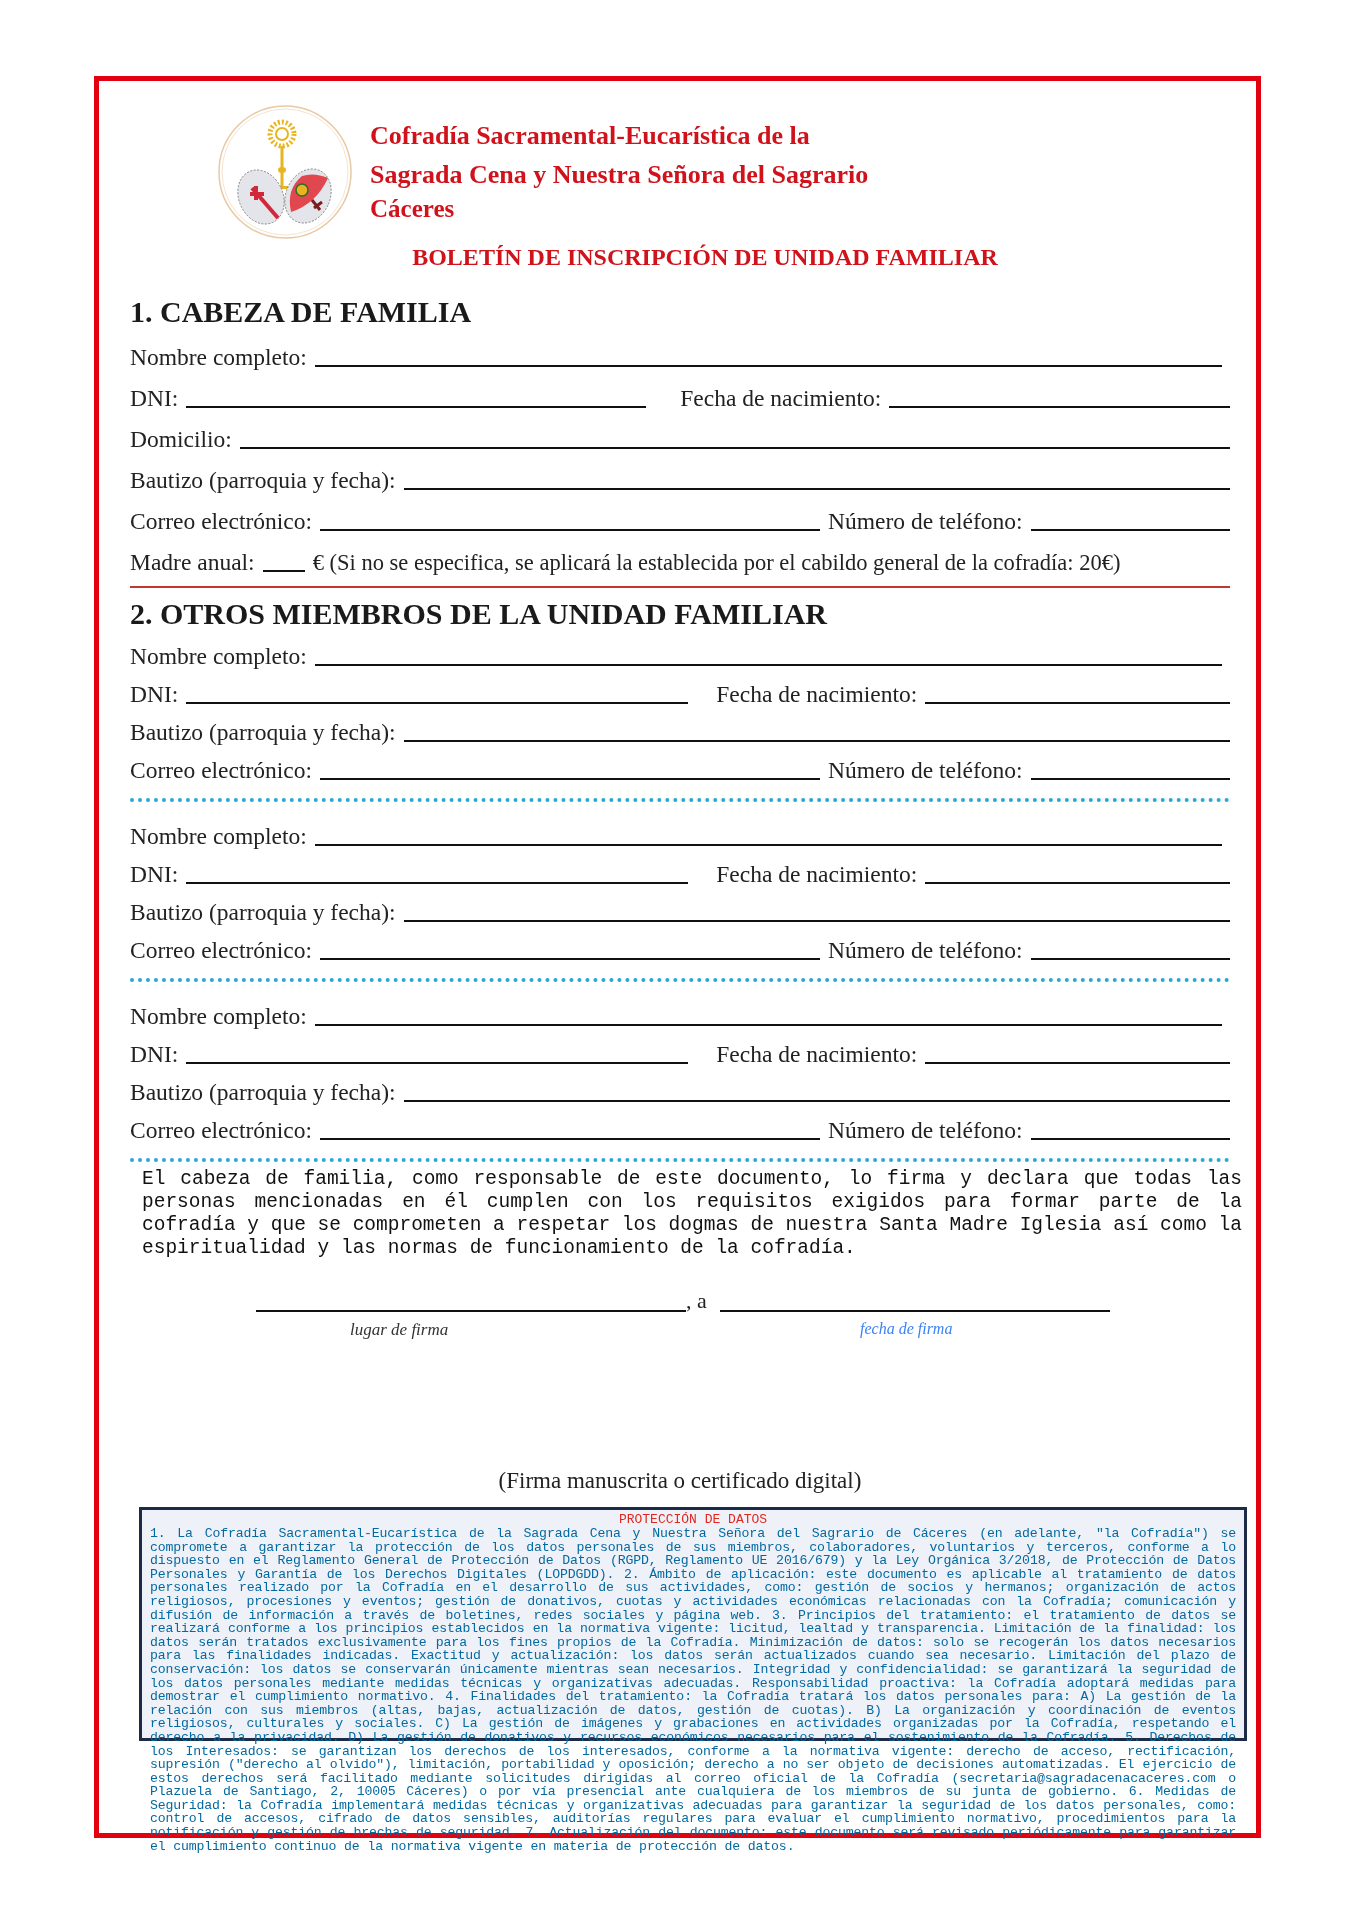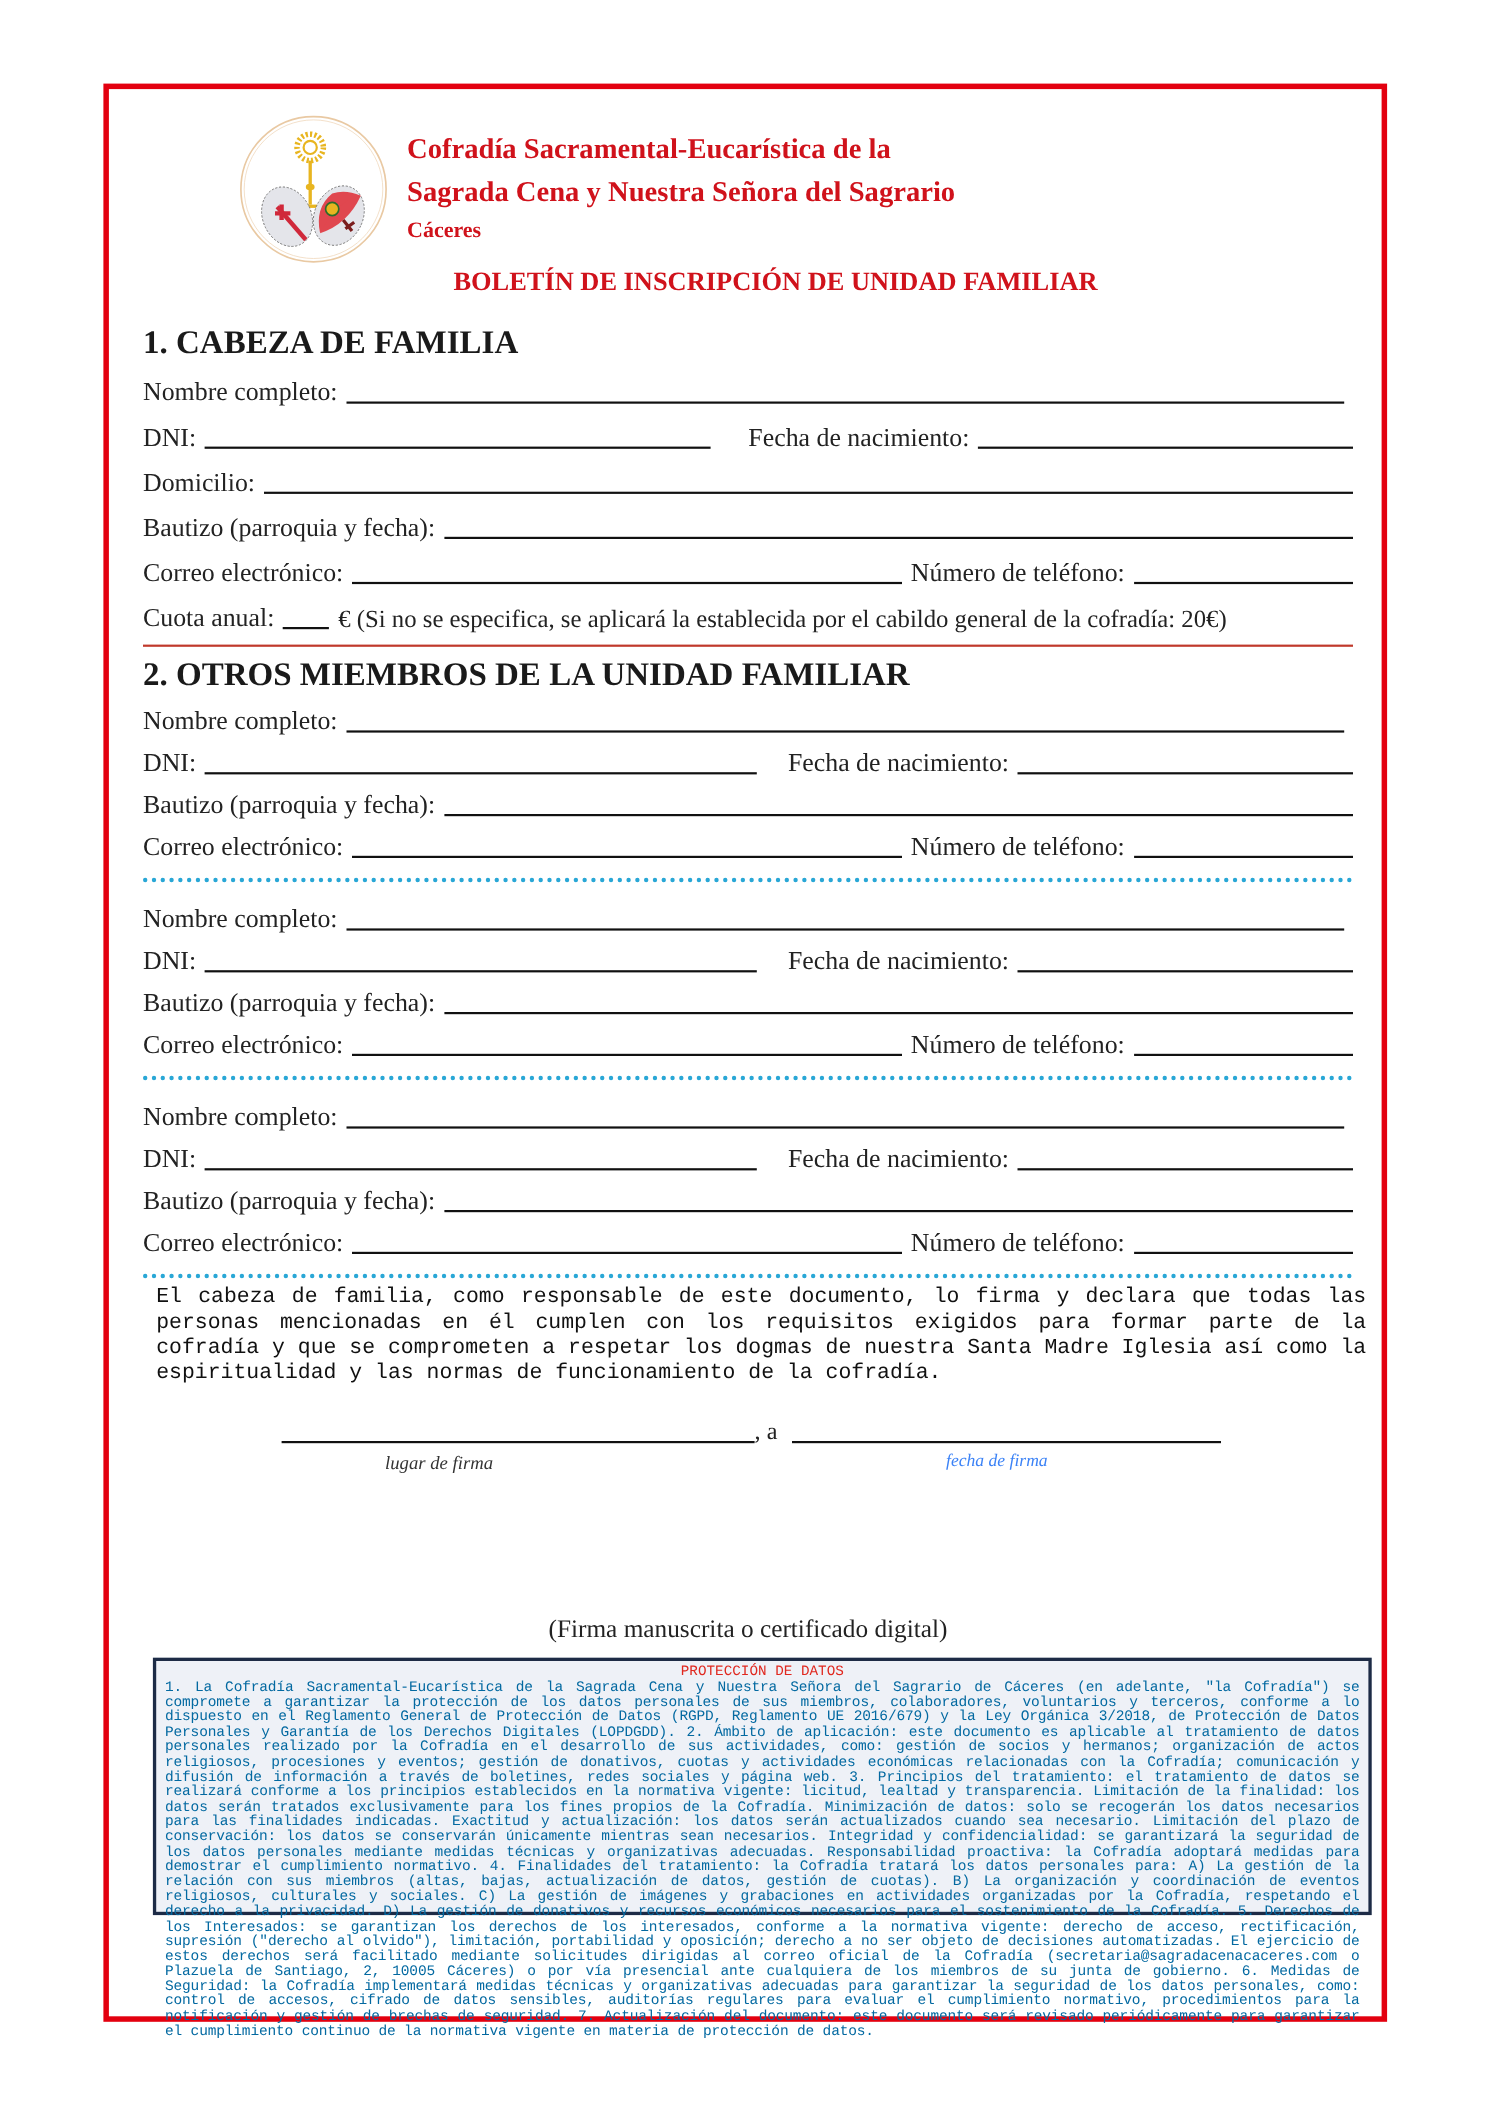--- a/index.html
+++ b/index.html
@@ -10,21 +10,21 @@
   }
   .serif { font-family: "Liberation Serif", "DejaVu Serif", serif; }
   .sans { font-family: Liberation Mono, monospace; margin-left: 12px; }
 
   
   .logo { position: absolute; left: 216px; top: 104px; width: 138px; height: 136px; }
   .header-title {
     position: absolute; left: 370px; top: 116px; width: 640px; 
     color: #d0121b; font-weight: bold; font-size: 26px; line-height: 39px;
   }
-  .header-title .city { font-size: 20px; line-height: 30px; }
+  .header-title .city { font-size: 25px; line-height: 30px; }
   .form-title {
     position: absolute; left: 260px; top: 244px; width: 890px; text-align: center;
     color: #d0121b; font-weight: bold; font-size: 24px;
   }
 
   
   .form { position: absolute; left: 130px; top: 294px; width: 1100px; color: #222; }
   .section-title { font-weight: bold; font-size: 30px; height: 36px; line-height: 36px; color: #1a1a1a; }
   .row { display: flex; align-items: flex-end; height: 41px; font-size: 23.5px; white-space: nowrap; }
   .row.tight { height: 38px; }
@@ -119,21 +119,21 @@
     <span class="line grow"></span>
   </div>
   <div class="row">
     <span class="lbl">Correo electrónico:</span>
     <span class="line" style="width:500px"></span>
     <span style="width:8px"></span>
     <span class="lbl">Número de teléfono:</span>
     <span class="line grow"></span>
   </div>
   <div class="row">
-    <span class="lbl">Cuota anual:</span>
+    <span class="lbl">Madre anual:</span>
     <span class="line" style="width:42px"></span>
     <span style="width:8px"></span>
     <span style="font-size:22.5px">€ (Si no se especifica, se aplicará la establecida por el cabildo general de la cofradía: 20€)</span>
   </div>
 
   <div class="red-rule"></div>
 
   <div class="section-title">2. OTROS MIEMBROS DE LA UNIDAD FAMILIAR</div>
 
   <div>

